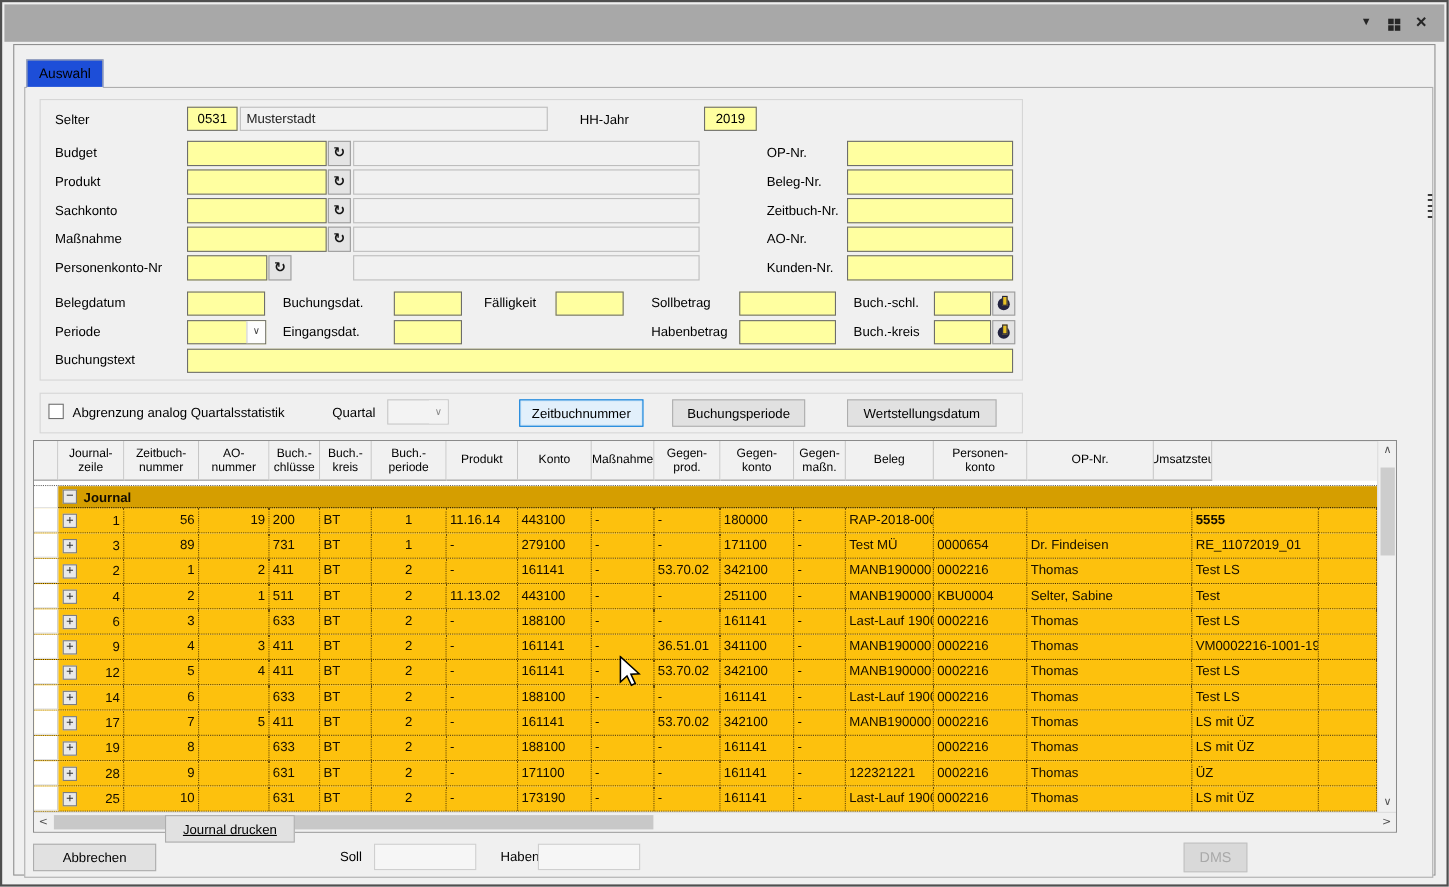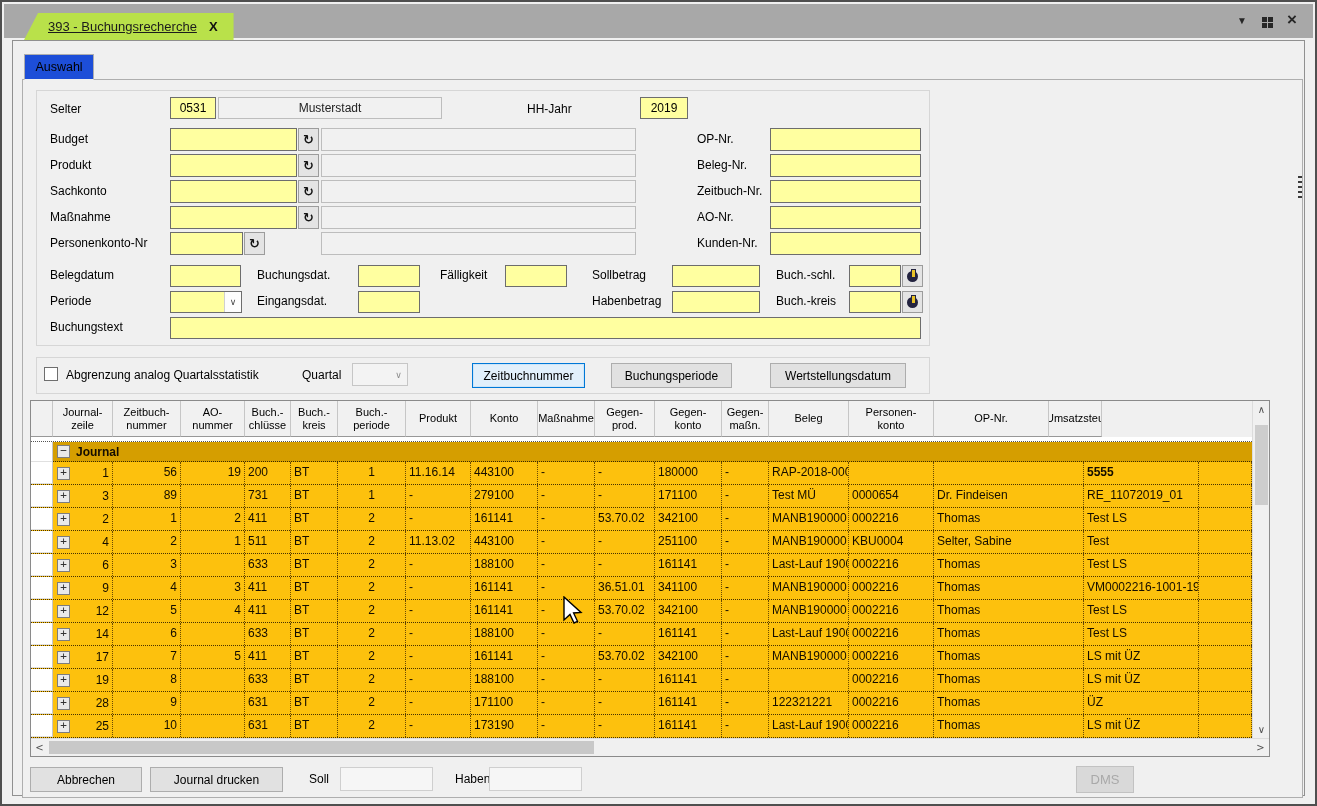--- a/index.html
+++ b/index.html
@@ -82,44 +82,40 @@
   .gripline{position:absolute;width:4px;height:24px;left:1298px;top:176px;
     background:repeating-linear-gradient(to bottom,#3a3a3a 0 2px,transparent 2px 5px);}
 
   .cursor{position:absolute;left:562px;top:596px;z-index:50;pointer-events:none;}
 </style>
 </head>
 <body>
 
 <div class="win">
   <div class="titlebar">
-    <div class="doctab">
-      <span class="ttl">393 - Buchungsrecherche</span>
-      <span class="tx">X</span>
-    </div>
     <span class="tb-ico" style="right:66px;font-size:10px;">▼</span>
     <span class="tb-ico grid-ico" style="right:40px;top:13px;">
       <span></span>
         <span></span>
         <span></span>
         <span></span>
     </span>
     <span class="tb-ico" style="right:16px;font-size:17px;top:6px;">×</span>
   </div>
   <div class="panel"></div>
 </div>
 
 <div class="auswahl">Auswahl</div>
 <div class="tabpage"></div>
 
 <div class="groupbox" style="left:36px;top:90px;width:894px;height:256px;"></div>
 
 <span class="lbl" style="left:50px;top:102px;">Selter</span>
 <div class="yin center" style="left:170px;top:97px;width:46px;height:22px;">0531</div>
-<div class="grayf" style="left:218px;top:97px;width:224px;height:22px;text-align:center;">Musterstadt</div>
+<div class="grayf" style="left:218px;top:97px;width:280px;height:22px;">Musterstadt</div>
 <span class="lbl" style="left:527px;top:102px;">HH-Jahr</span>
 <div class="yin center" style="left:640px;top:97px;width:48px;height:22px;">2019</div>
 
 <span class="lbl" style="left:50px;top:132px;">Budget</span>
 <div class="yin" style="left:170px;top:128px;width:127px;height:23px;"></div>
 <div class="sbtn" style="left:298px;top:128px;width:21px;height:23px;">
     <span class="refresh">↻</span>
   </div>
 <div class="grayf" style="left:321px;top:128px;width:315px;height:23px;"></div>
 
@@ -529,21 +525,21 @@
     <span class="sarrow" style="bottom:0;left:0;">∨</span>
   </div>
   <div class="hscroll">
     <span class="sarrow" style="left:0;top:0;">&lt;</span>
     <div class="hthumb" style="left:18px;width:545px;"></div>
     <span class="sarrow" style="right:0;top:0;">&gt;</span>
   </div>
 </div>
 
 <div class="btn" style="left:30px;top:767px;width:112px;height:25px;">Abbrechen</div>
-<div class="btn" style="left:150px;top:767px;width:133px;height:25px;">Journal drucken</div>
+<div class="btn" style="left:150px;top:741px;width:118px;height:25px;text-decoration:underline;">Journal drucken</div>
 <span class="lbl" style="left:309px;top:772px;">Soll</span>
 <div class="grayf" style="left:340px;top:767px;width:93px;height:24px;background:#f6f6f6;border-color:#cfcfcf;"></div>
 <span class="lbl" style="left:455px;top:772px;">Haben</span>
 <div class="grayf" style="left:489px;top:767px;width:93px;height:24px;background:#f6f6f6;border-color:#cfcfcf;"></div>
 <div class="btn disabled" style="left:1076px;top:766px;width:58px;height:27px;font-size:13px;">DMS</div>
 
 <div class="gripline"></div>
 
 <div class="cursor">
   <svg width="22" height="30" viewBox="0 0 22 30">

